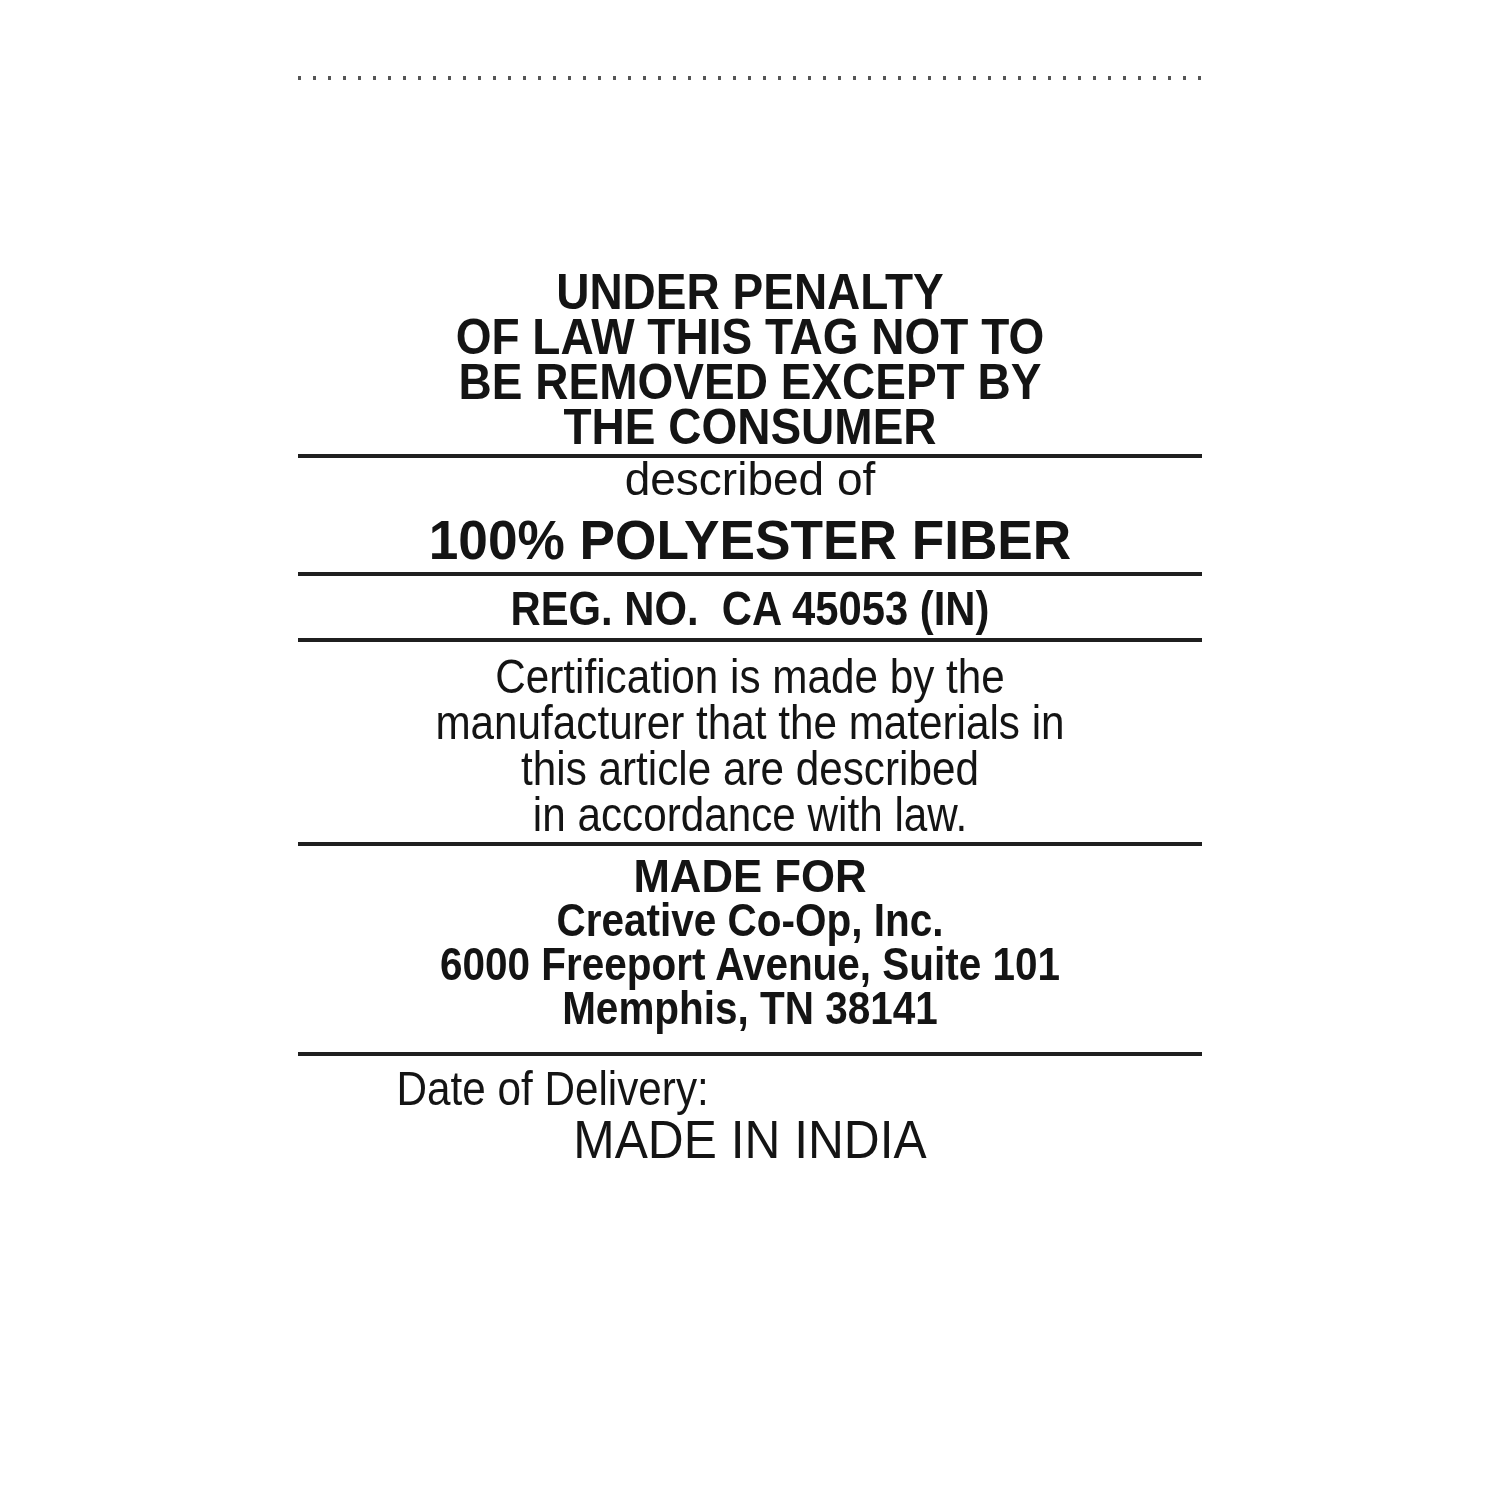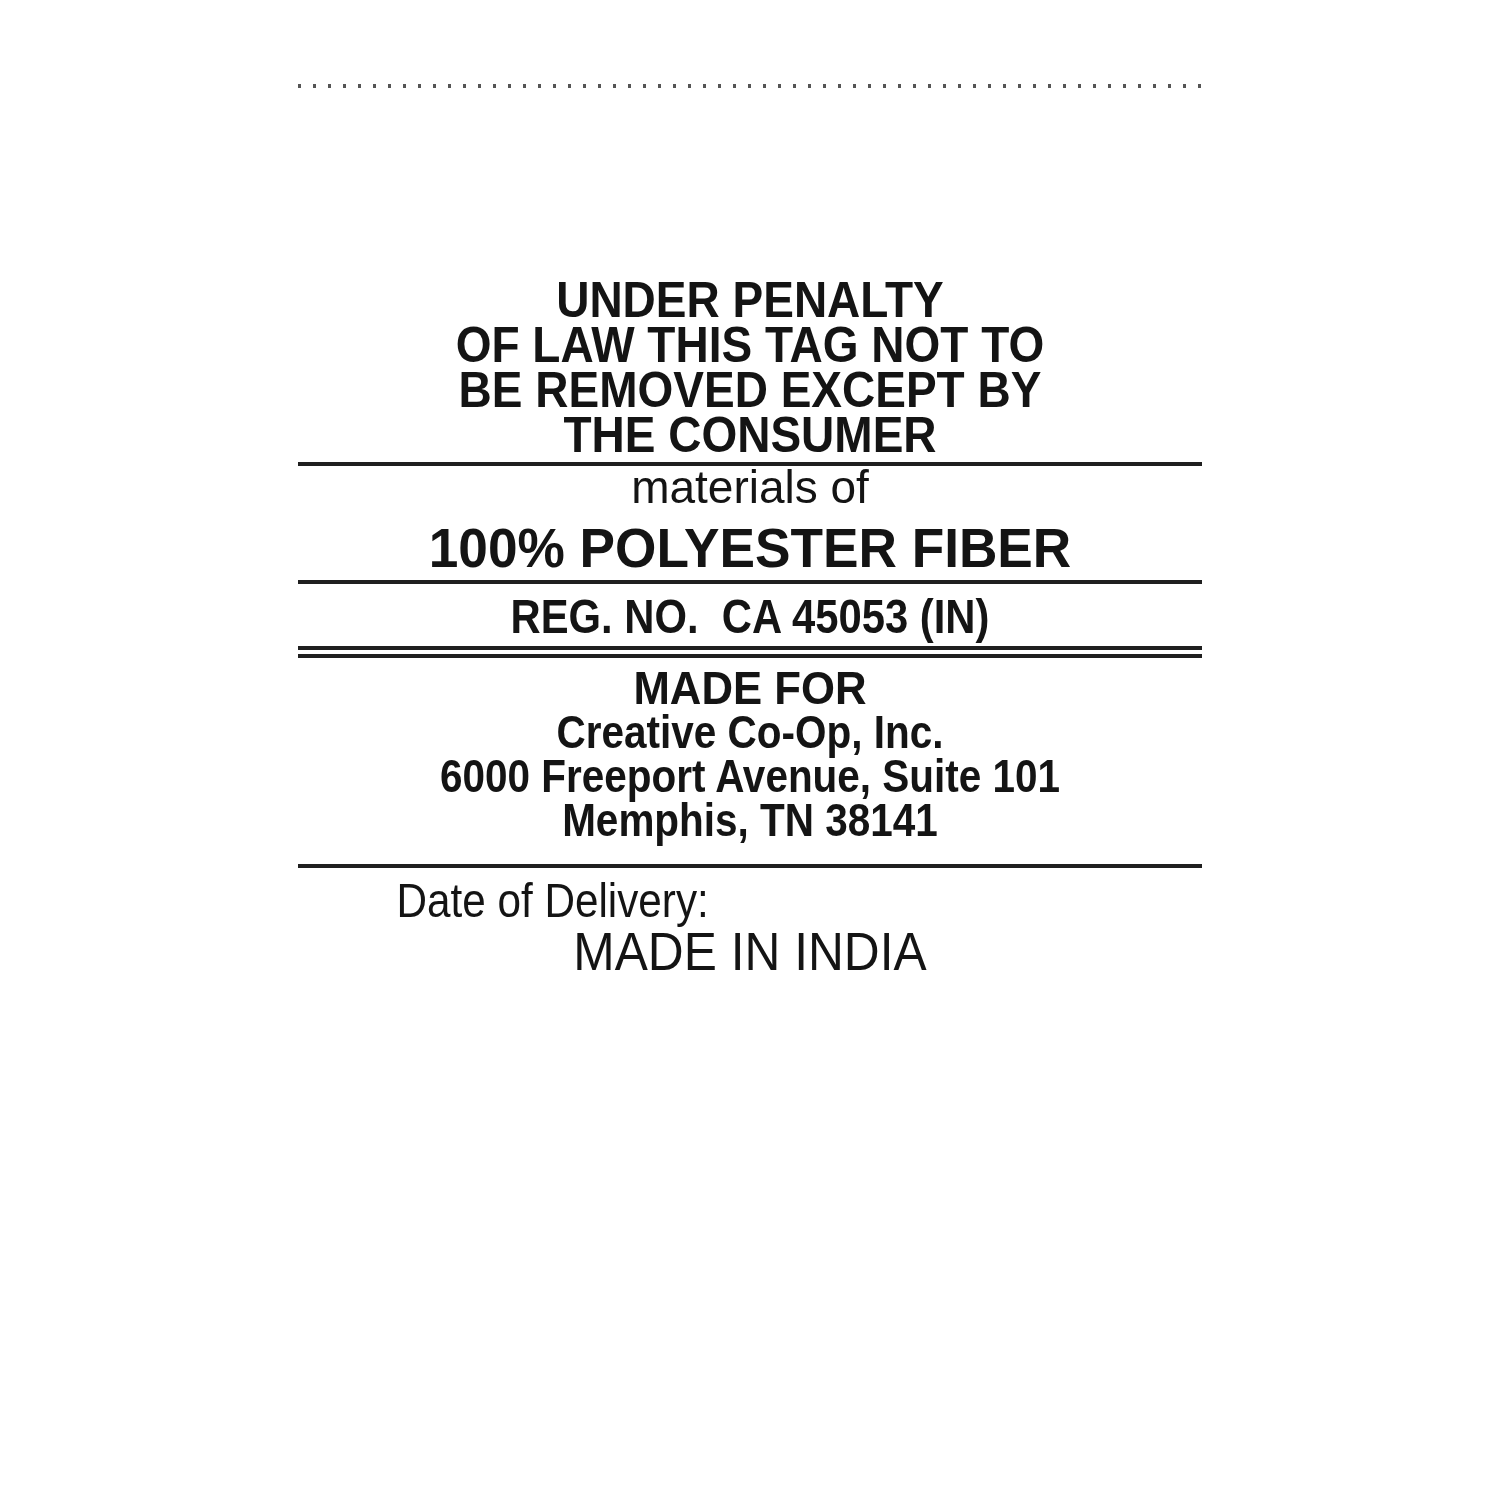--- a/index.html
+++ b/index.html
@@ -9,21 +9,21 @@
   }
   body {
     width: 1500px;
     height: 1500px;
     font-family: "Liberation Sans", sans-serif;
     color: #141414;
     overflow: hidden;
   }
   .tag {
     width: 904px;
-    margin: 8px auto;
+    margin: 0 auto;
     padding-top: 76px;
   }
   .perforation {
     height: 4px;
     background: repeating-linear-gradient(to right, #555 0 3px, transparent 3px 15px);
   }
   .line {
     display: block;
     text-align: center;
     white-space: pre;
@@ -115,34 +115,40 @@
   <div class="penalty">
     <span class="line cx92">UNDER PENALTY</span>
     <span class="line cx92">OF LAW THIS TAG NOT TO</span>
     <span class="line cx92">BE REMOVED EXCEPT BY</span>
     <span class="line cx92">THE CONSUMER</span>
   </div>
 
   <div class="divider rule1"></div>
 
   <div class="material-sub">
-    <span class="line">materials of</span>
+    <span class="line">described of</span>
   </div>
   <div class="material-comp">
     <span class="line cx95">100% POLYESTER FIBER</span>
   </div>
 
   <div class="divider rule2"></div>
 
   <div class="reg">
     <span class="line cx87">REG. NO.  CA 45053 (IN)</span>
   </div>
 
   <div class="divider rule3"></div>
 
+  <div class="cert">
+    <span class="line cx88">Certification is made by the</span>
+    <span class="line cx88">manufacturer that the materials in</span>
+    <span class="line cx88">this article are described</span>
+    <span class="line cx88">in accordance with law.</span>
+  </div>
 
   <div class="divider rule4"></div>
 
   <div class="madefor-heading">
     <span class="line cx95">MADE FOR</span>
   </div>
   <div class="addr">
     <span class="line cx88">Creative Co-Op, Inc.</span>
     <span class="line cx88">6000 Freeport Avenue, Suite 101</span>
     <span class="line cx88">Memphis, TN 38141</span>

